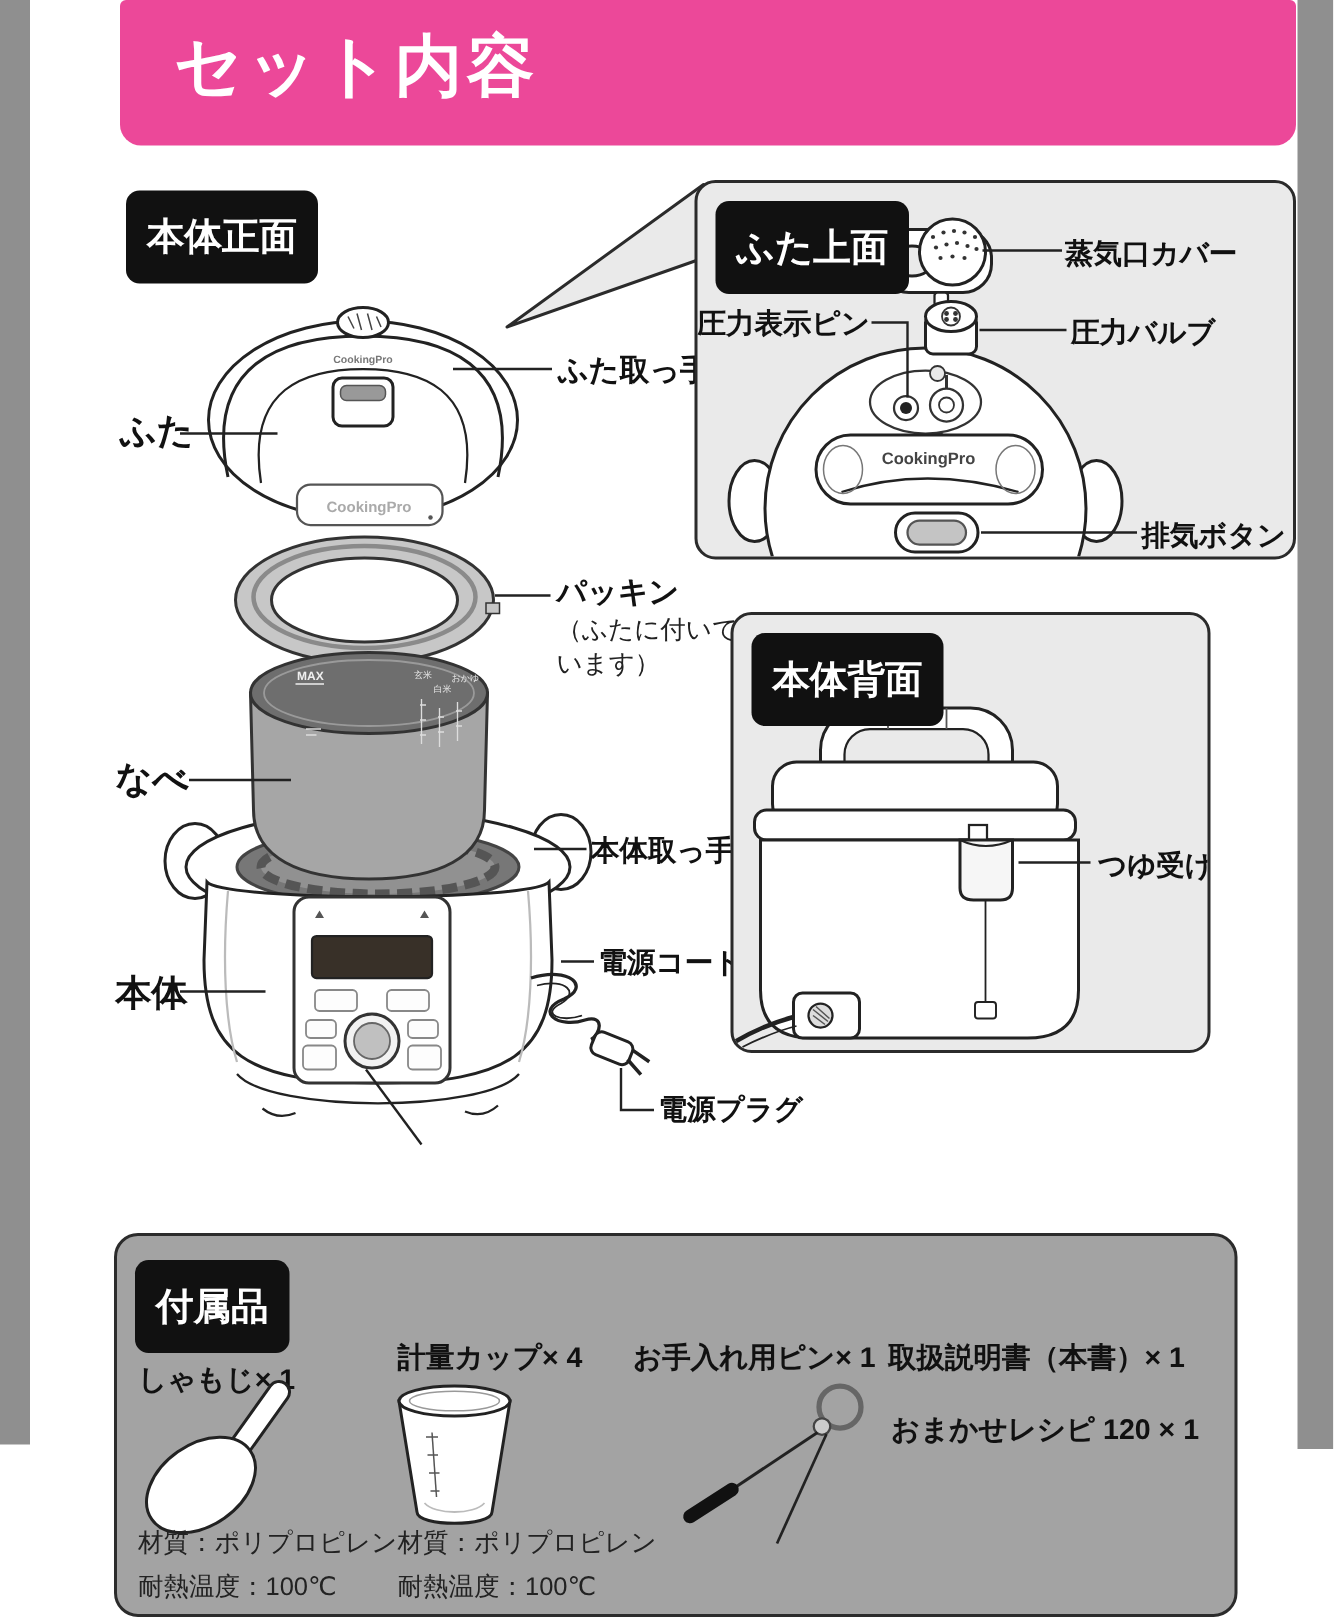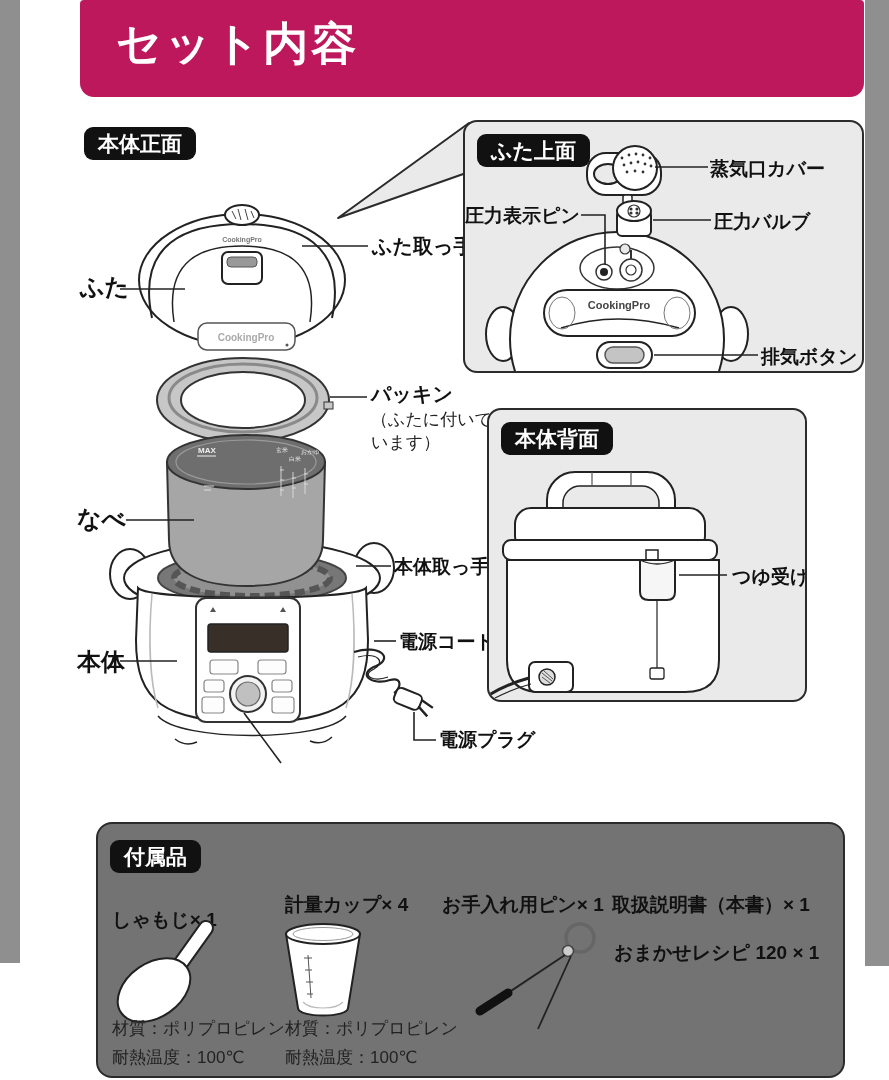--- a/index.html
+++ b/index.html
@@ -1,25 +1,25 @@
 <!DOCTYPE html>
 <html><head>
 <meta charset="utf-8">
 <style>
   html,body{margin:0;padding:0;background:#fff;}
   .page{position:relative;width:889px;height:1080px;background:#ffffff;overflow:hidden;
         font-family:"Liberation Sans","DejaVu Sans",sans-serif;color:#111;}
   .edge{position:absolute;top:0;background:#8f8f8f;}
   .edge.left{left:0;width:20px;height:963px;}
   .edge.right{left:865px;width:24px;height:966px;}
-  .banner{position:absolute;left:80px;top:0;width:784px;height:97px;background:#be185d;
+  .banner{position:absolute;left:80px;top:0;width:784px;height:97px;background:#ec4899;
           border-radius:4px 4px 14px 14px;}
   .banner .title{position:absolute;left:36px;top:14px;font-size:45px;font-weight:bold;color:#fff;letter-spacing:3px;}
-  .tag{position:absolute;background:#111111;color:#fff;font-weight:bold;font-size:21px;
-       padding:4px 14px;border-radius:9px;white-space:nowrap;line-height:1.2;}
+  .tag{position:absolute;background:#111111;color:#fff;font-weight:bold;font-size:25px;
+       padding:16px 14px;border-radius:9px;white-space:nowrap;line-height:1.2;}
   .gbox{position:absolute;background:#eaeaea;border:2px solid #2b2b2b;border-radius:14px;
         box-sizing:border-box;overflow:hidden;}
   .callout{position:absolute;font-weight:bold;font-size:19px;white-space:nowrap;}
   .callout.lg{font-size:24px;}
   .callout.md{font-size:20px;}
   .note{position:absolute;font-size:17px;font-weight:normal;color:#222;white-space:nowrap;}
   .item-name{position:absolute;font-weight:bold;font-size:19px;white-space:nowrap;}
   .spec{position:absolute;font-size:17px;color:#222;white-space:nowrap;}
   svg{position:absolute;overflow:visible;}
   svg.clipped{overflow:hidden;}
@@ -243,21 +243,21 @@
         <path d="M40,268 C25,272 12,278 0,285" fill="none" stroke="#222" stroke-width="3"></path>
         <path d="M42,274 C30,277 18,282 6,288" fill="none" stroke="#222" stroke-width="1.2"></path>
       </g>
 
       <path d="M190,165 L238,165" stroke="#222" stroke-width="1.6" fill="none"></path>
     </svg>
     <div class="tag" style="left:12px;top:12px;">本体背面</div>
     <span class="callout" style="left:243px;top:154px;">つゆ受け</span>
   </div>
 
-  <div class="gbox" style="left:96px;top:822px;width:749px;height:256px;background:#737373;border-radius:16px;">
+  <div class="gbox" style="left:76px;top:822px;width:749px;height:256px;background:#a3a3a3;border-radius:16px;">
     <div class="tag" style="left:12px;top:16px;">付属品</div>
 
     <span class="item-name" style="left:14px;top:68px;margin-top:15px;">しゃもじ× 1</span>
     <span class="item-name" style="left:187px;top:68px;">計量カップ× 4</span>
     <span class="item-name" style="left:344px;top:68px;">お手入れ用ピン× 1</span>
     <span class="item-name" style="left:514px;top:68px;">取扱説明書（本書）× 1</span>
     <span class="item-name" style="left:516px;top:116px;">おまかせレシピ 120 × 1</span>
 
     <svg style="left:8px;top:88px;" width="130" height="112" viewBox="0 0 130 112">
       <path d="M70,58 L100,16" stroke="#222" stroke-width="16" stroke-linecap="round"></path>

